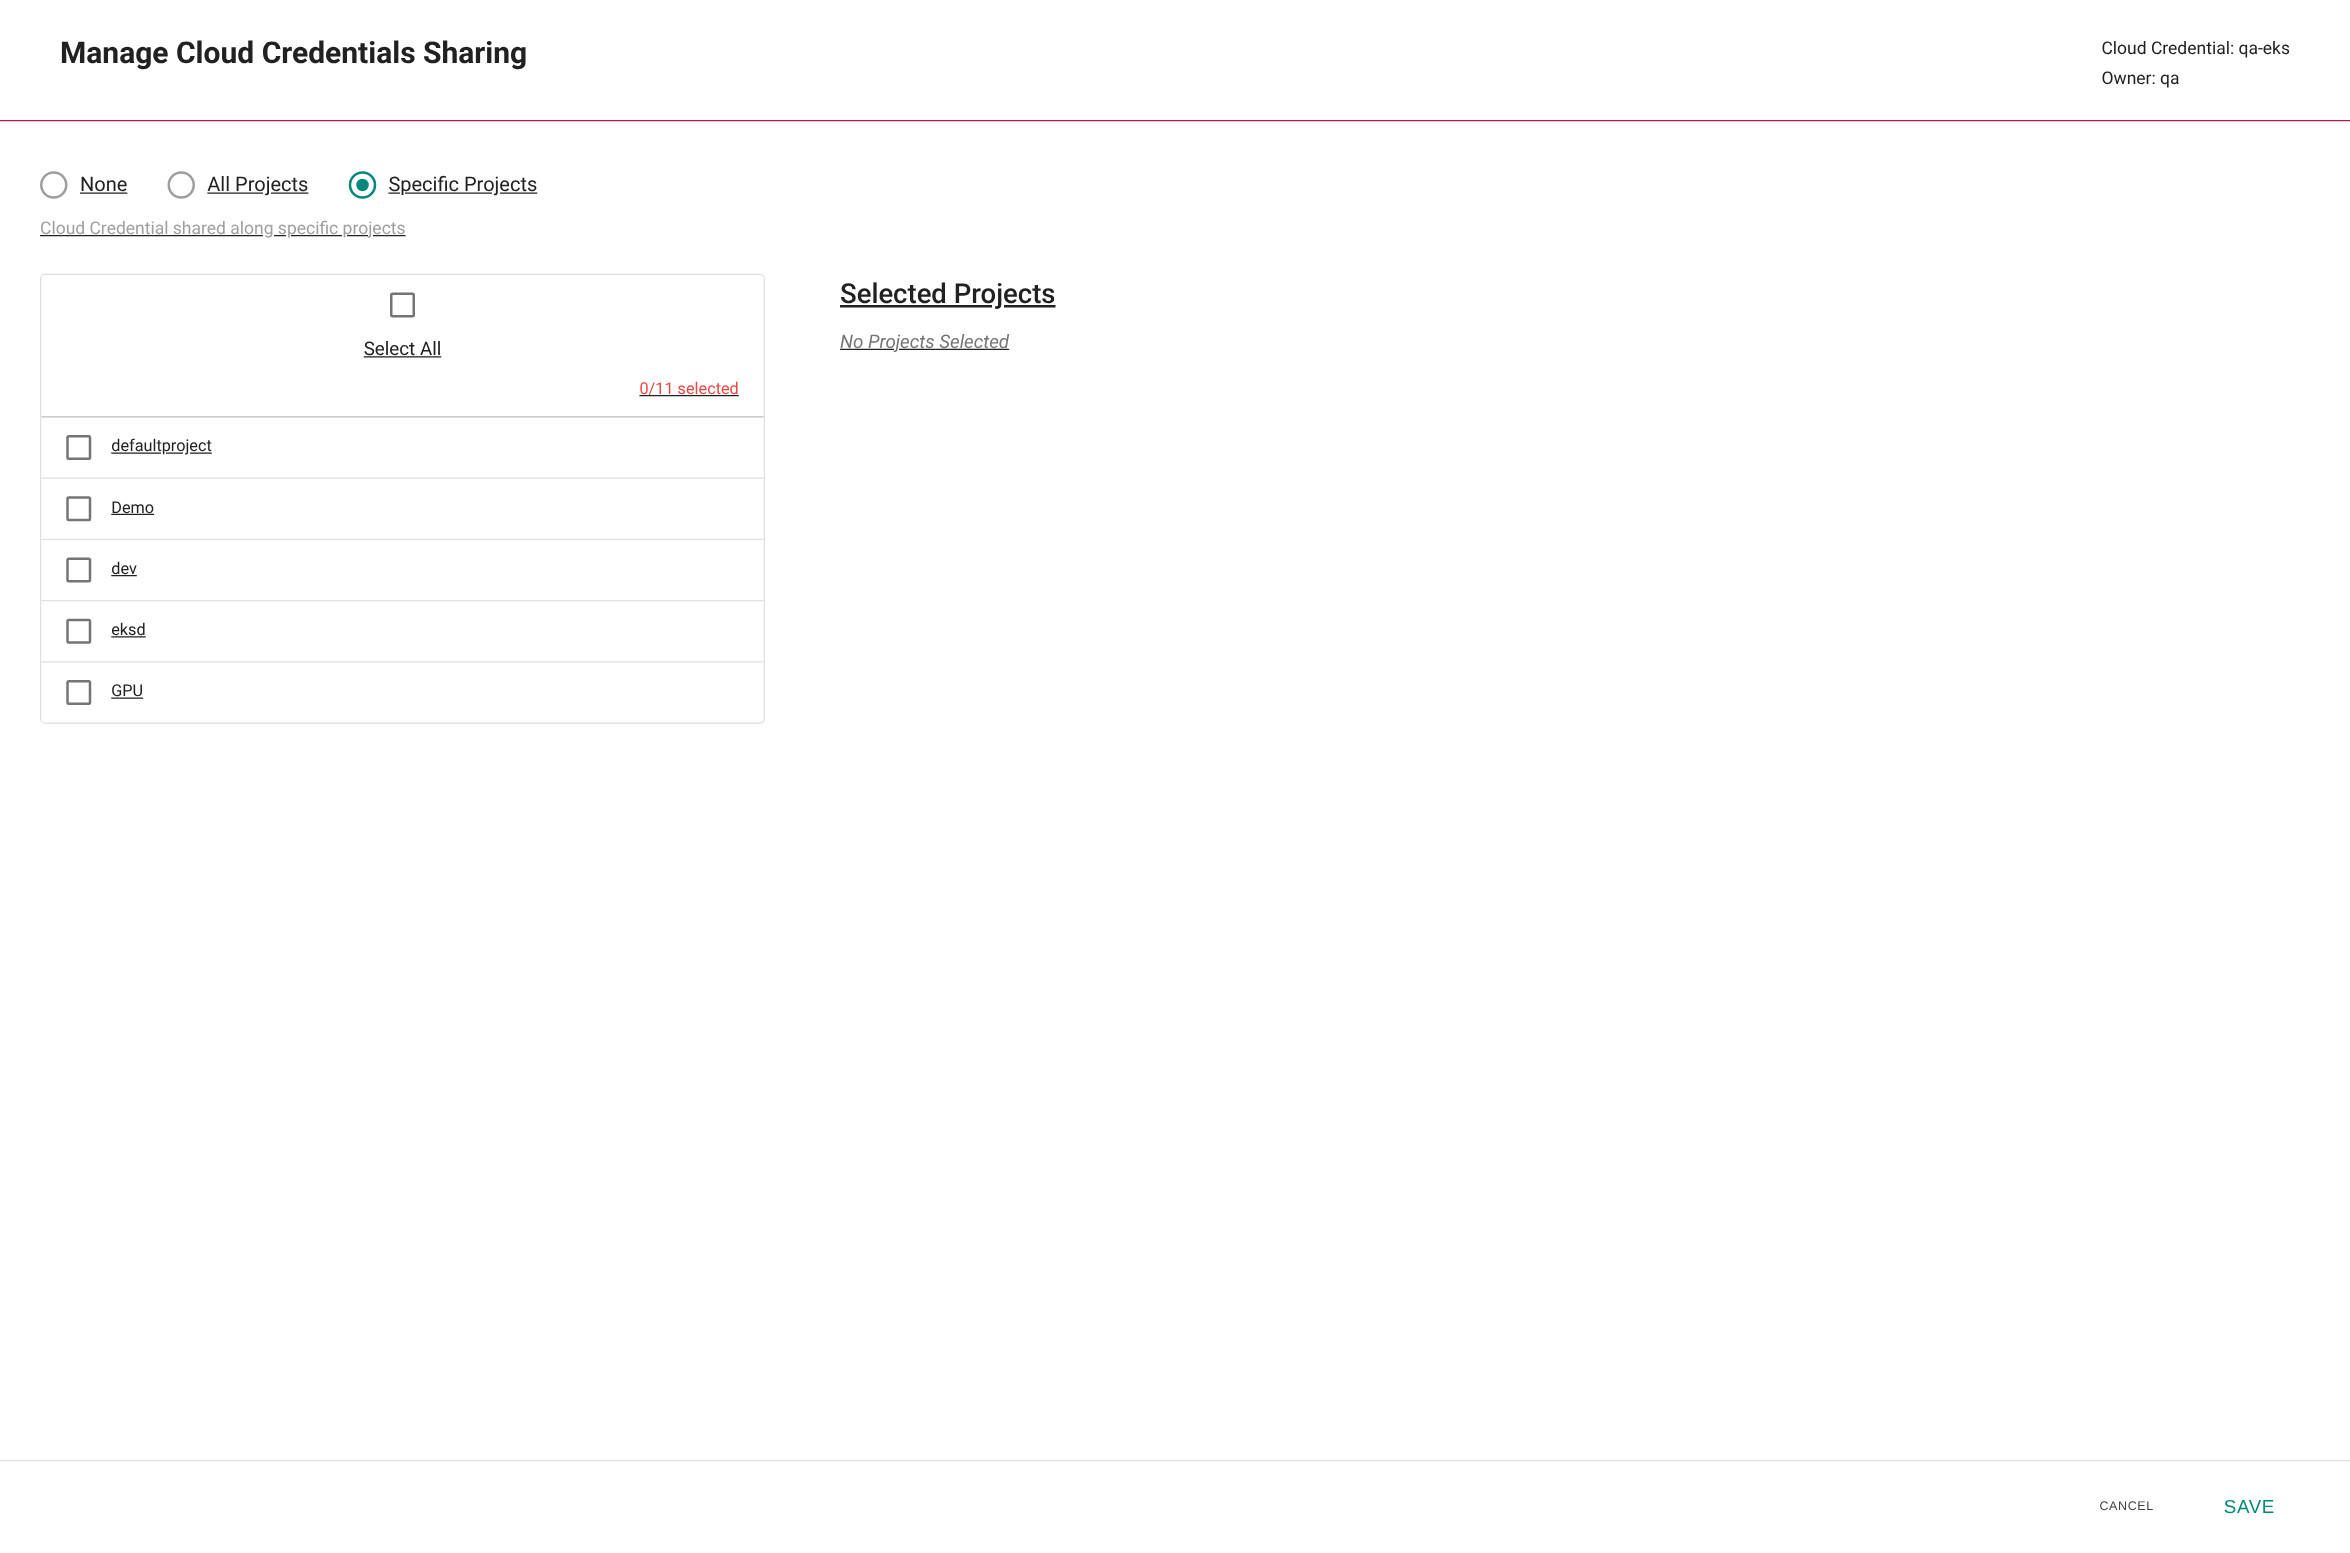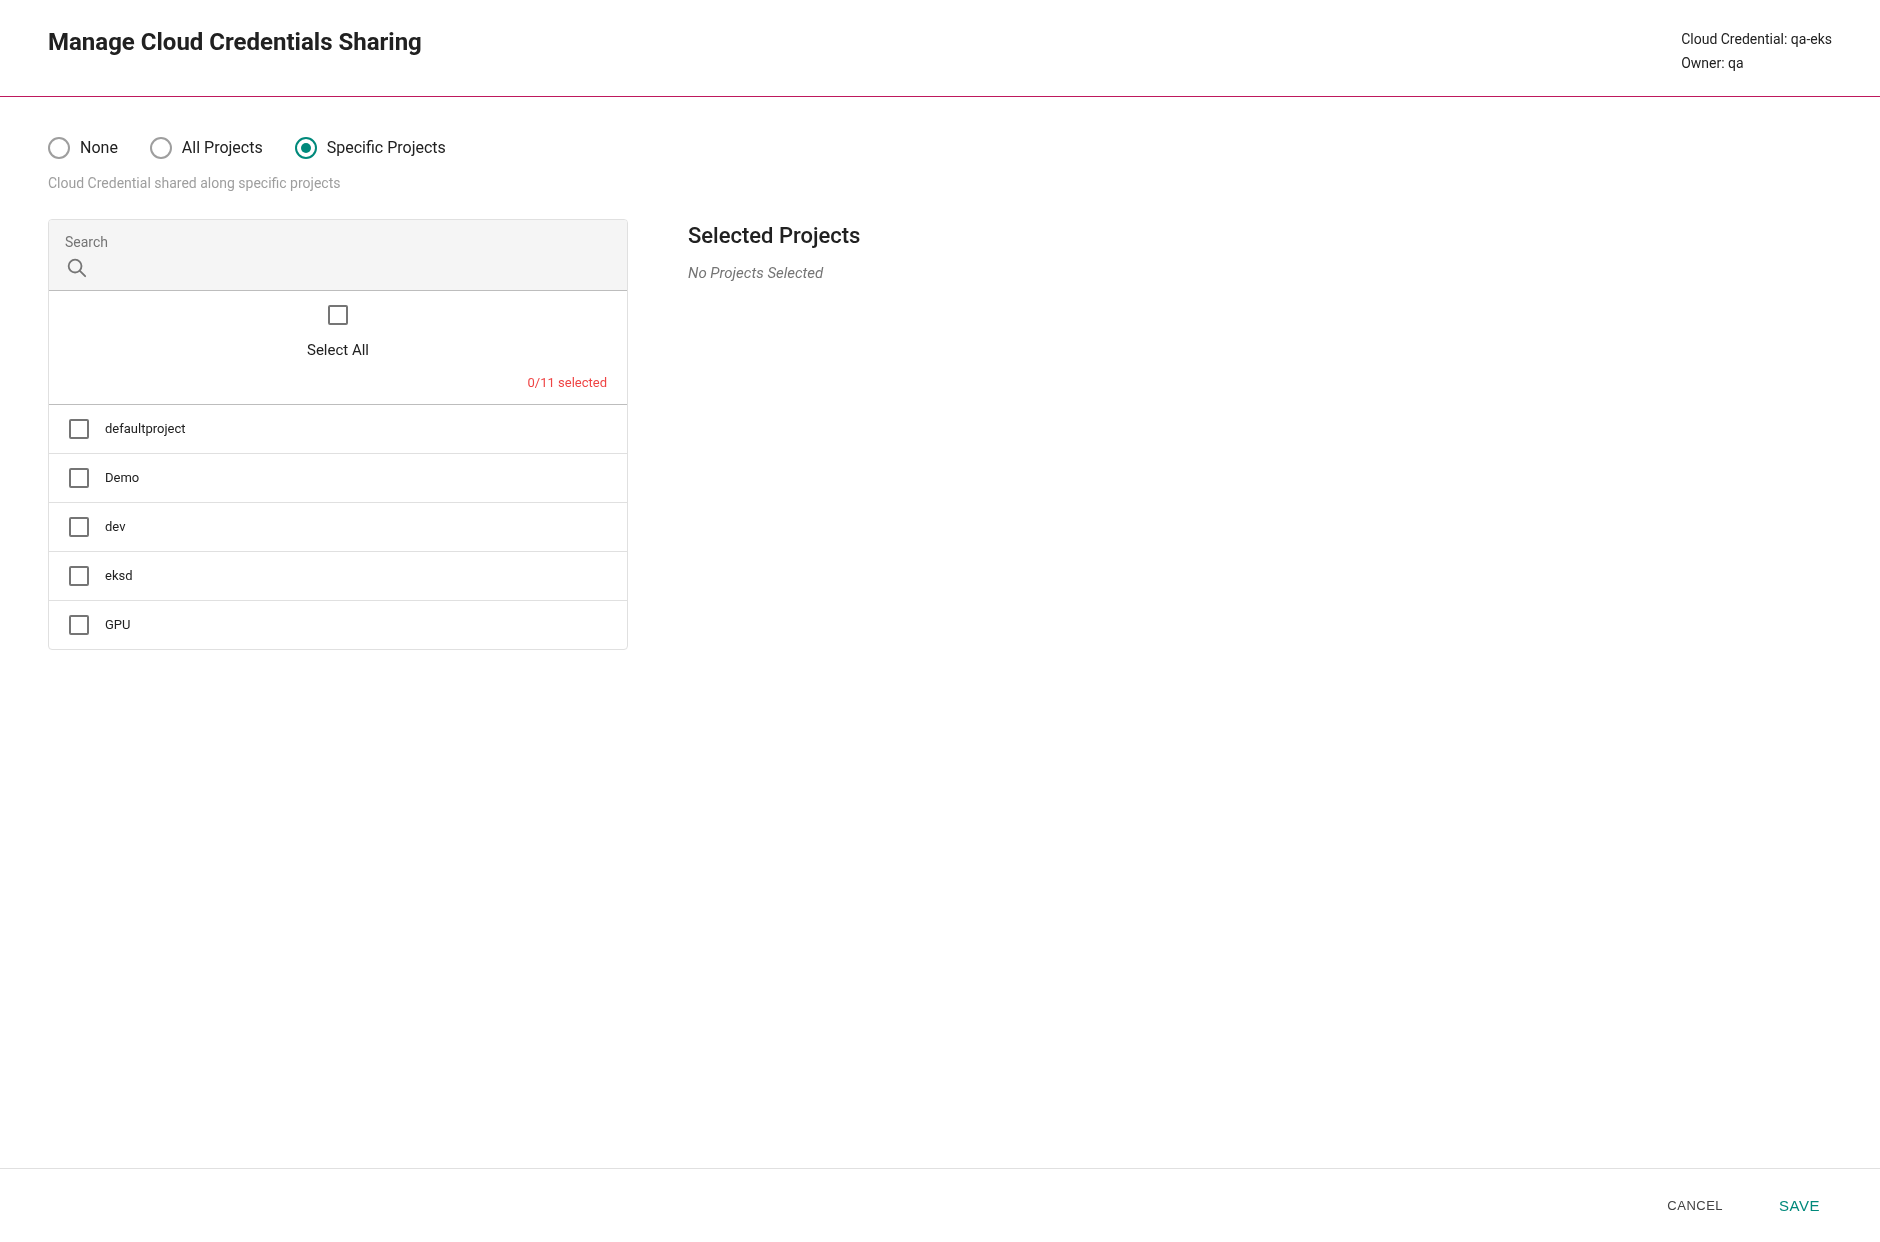--- a/index.html
+++ b/index.html
@@ -33,21 +33,22 @@
     .header-meta {
       text-align: left;
       font-size: 14px;
       color: #212121;
       line-height: 1.7;
     }
 
     
     .main-content {
       flex: 1;
-      padding: 40px 48px 0 48px;
+      padding: 40px 48px 0 32px;
+      text-decoration: underline;
     }
 
     
     .radio-group {
       display: flex;
       align-items: center;
       gap: 32px;
       margin-bottom: 16px;
     }
 
@@ -207,21 +208,21 @@
       display: flex;
       justify-content: flex-end;
       align-items: center;
       padding: 20px 48px;
       border-top: 1px solid #e0e0e0;
       gap: 32px;
       margin-top: auto;
     }
 
     .btn-cancel {
-      font-size: 13px;
+      font-size: 10px;
       font-weight: 500;
       color: #424242;
       background: none;
       border: none;
       cursor: pointer;
       letter-spacing: 0.5px;
       padding: 8px 12px;
       text-transform: uppercase;
     }
 
@@ -263,29 +264,20 @@
       <div class="radio-circle selected"></div>
       <span class="radio-label">Specific Projects</span>
     </label>
   </div>
 
   <p class="subtitle">Cloud Credential shared along specific projects</p>
 
   <div class="panels">
 
     <div class="left-panel">
-      <div class="search-box">
-        <span class="search-label">Search</span>
-        <div class="search-icon-wrap">
-          <svg class="search-icon-svg" viewBox="0 0 24 24" fill="none" stroke="#757575" stroke-width="2" stroke-linecap="round" stroke-linejoin="round">
-            <circle cx="11" cy="11" r="7"></circle>
-            <line x1="16.5" y1="16.5" x2="22" y2="22"></line>
-          </svg>
-        </div>
-      </div>
 
       <ul class="project-list">
 
         <li class="project-item select-all-row">
           <div class="checkbox"></div>
           <span class="select-all-label">Select All</span>
           <span class="count-label">0/11 selected</span>
         </li>
 
         <li class="project-item">

